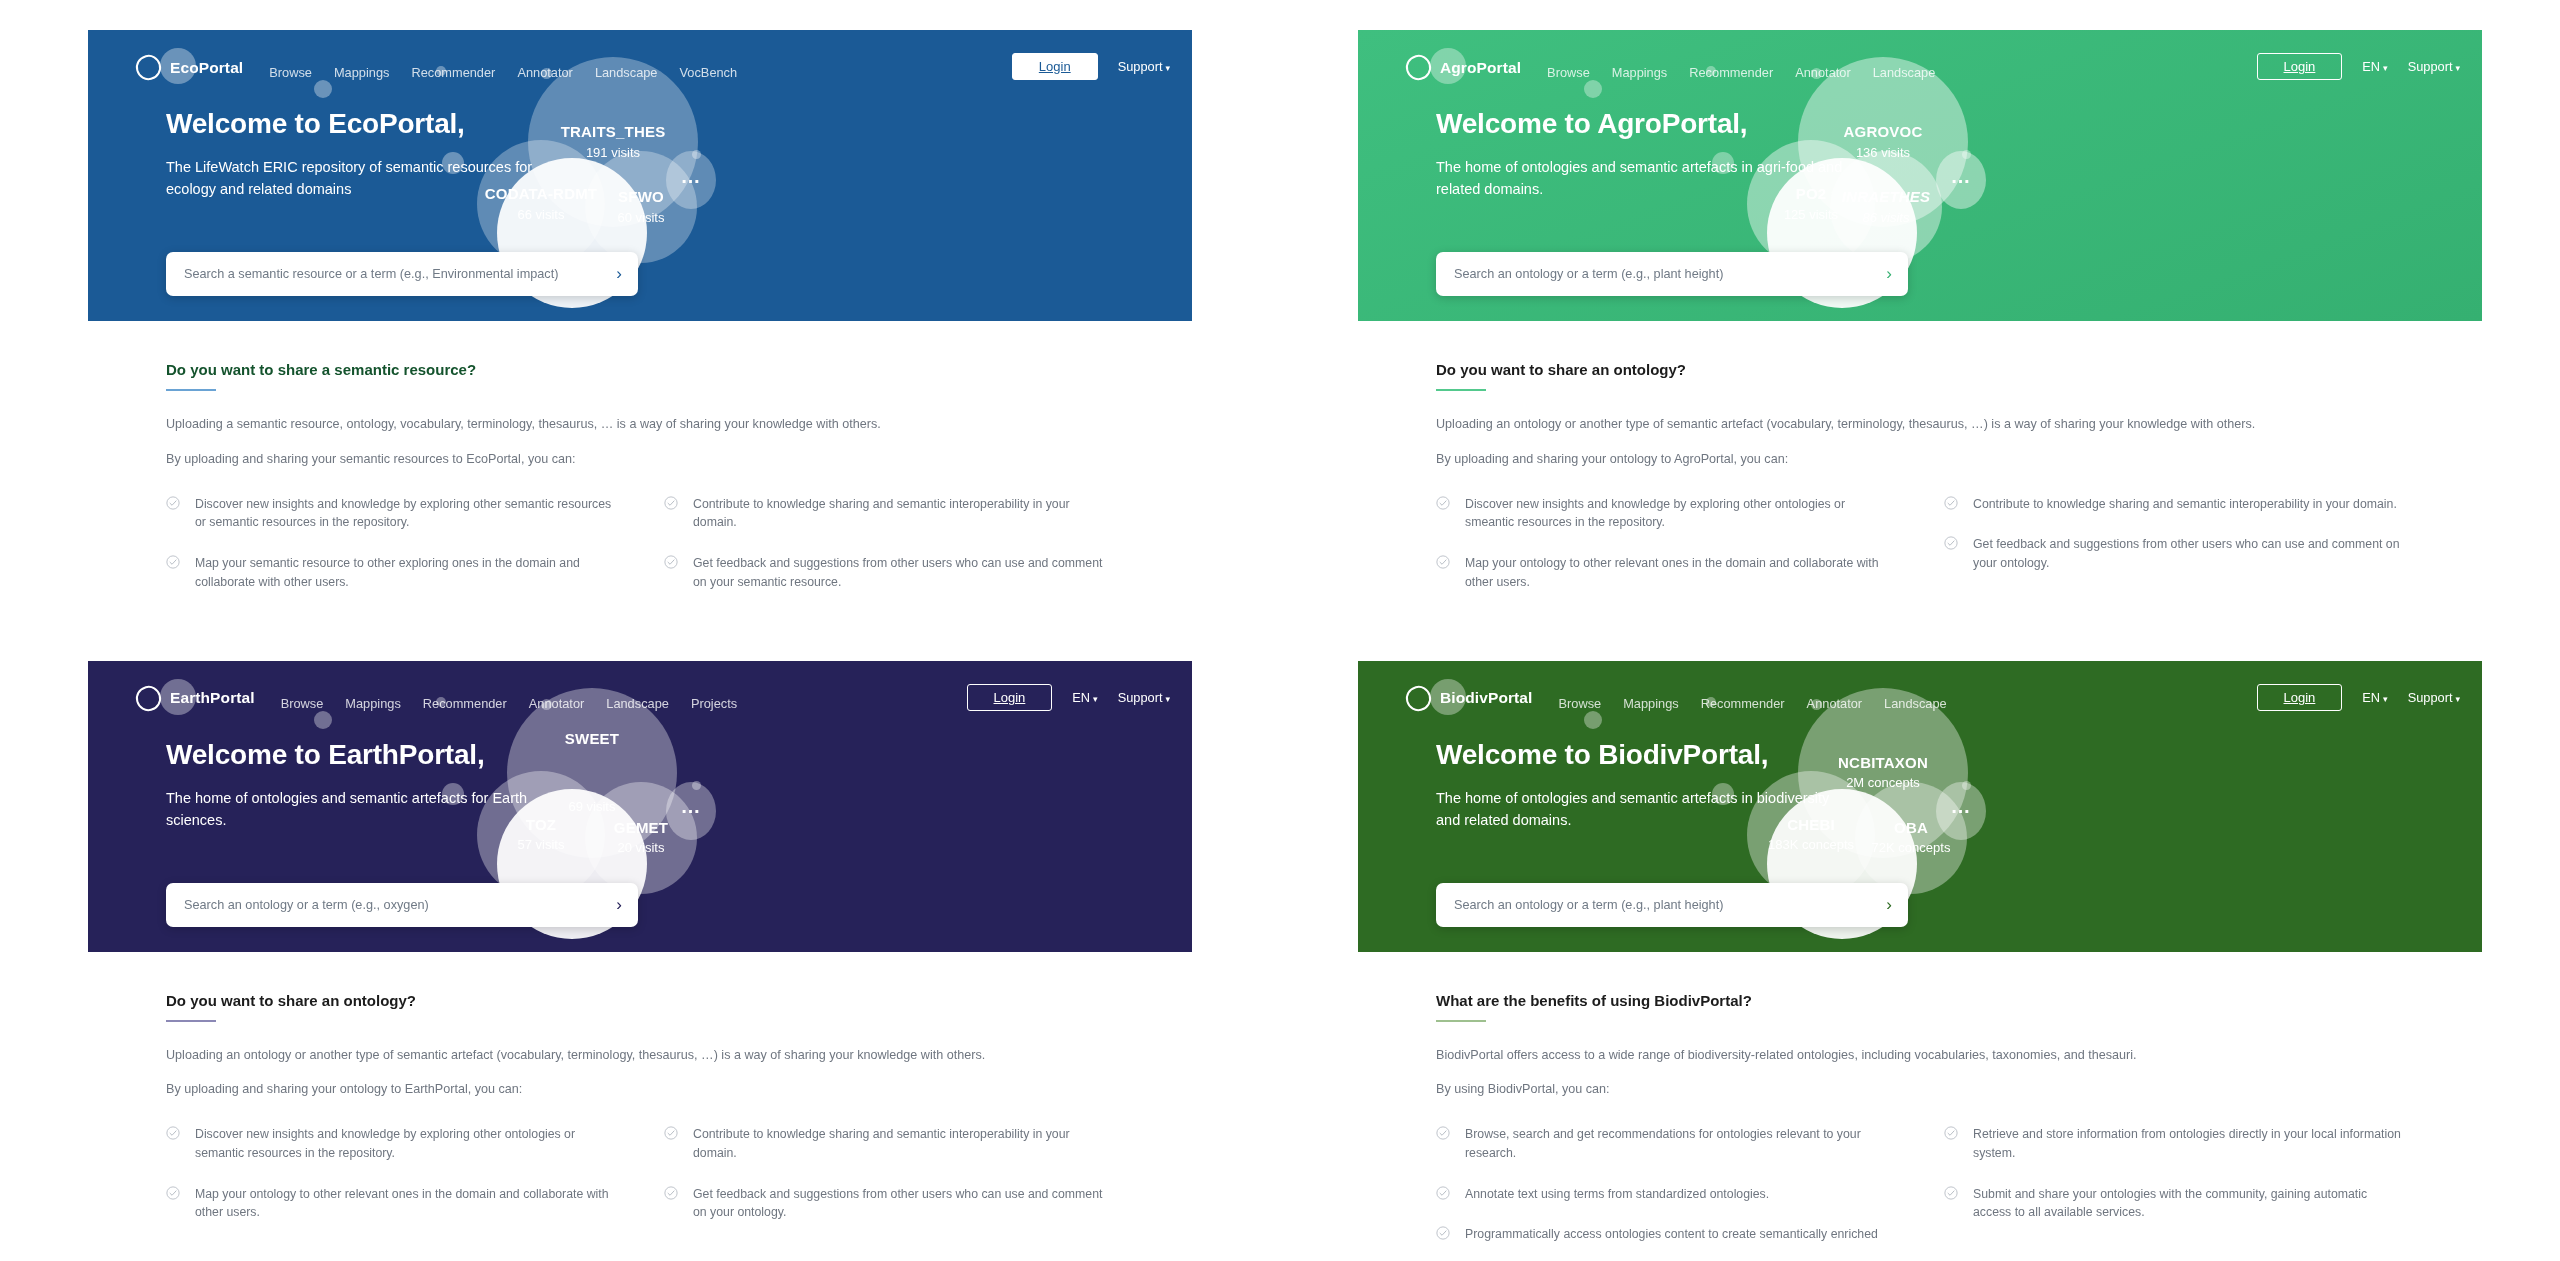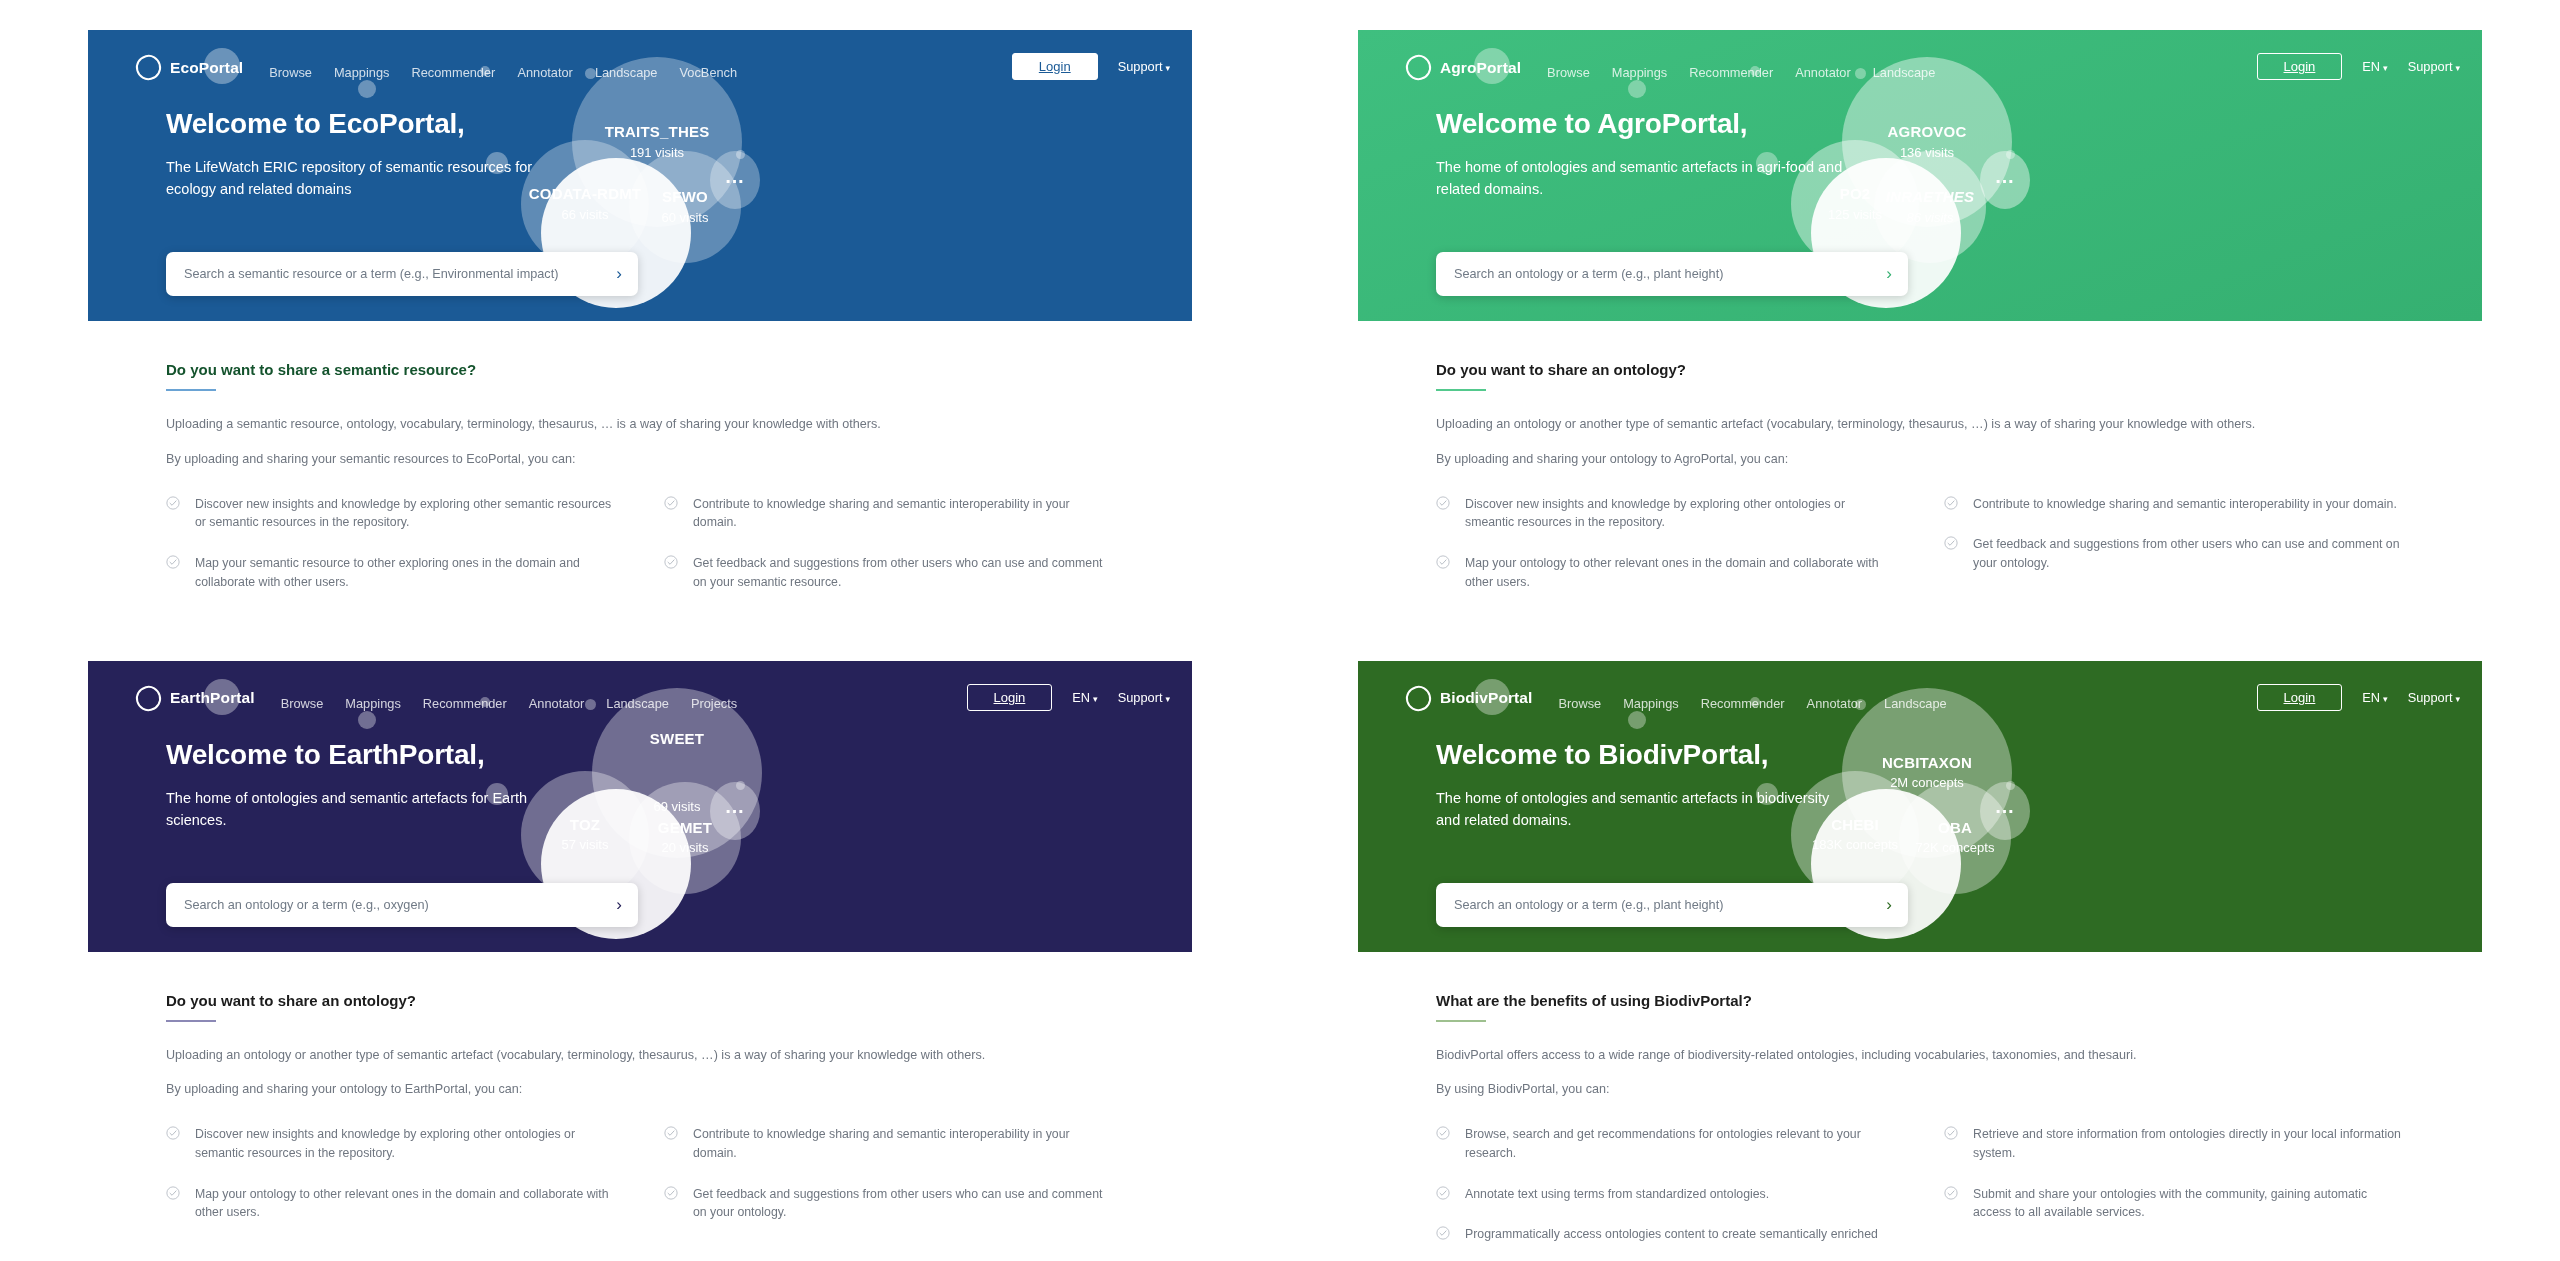--- a/index.html
+++ b/index.html
@@ -15,21 +15,21 @@
     position:absolute;left:88px;right:88px;top:30px;bottom:18px;
     background:#ffffff;overflow:hidden;
   }
   .q-tr .portal,.q-br .portal{left:78px;right:78px;}
 
   
   .hero{position:relative;height:291px;overflow:hidden;}
   .q-bl .hero,.q-br .hero{height:291px;}
 
   
-  .bubbles{position:absolute;inset:0;pointer-events:none;margin-left:44px;}
+  .bubbles{position:absolute;inset:0;pointer-events:none;}
   .bub{position:absolute;border-radius:50%;background:rgba(255,255,255,.28);}
   .bub.lbl{display:flex;flex-direction:column;align-items:center;justify-content:center;
     color:#fff;text-align:center;line-height:1.25;}
   .bub .bname{font-weight:bold;font-size:15px;letter-spacing:.2px;}
   .bub .bval{font-size:13px;font-weight:400;margin-top:3px;}
   .bub.dots{display:flex;align-items:center;justify-content:center;color:#fff;font-size:20px;
     letter-spacing:1px;font-weight:bold;padding-bottom:8px;}
   .bub.white{background:rgba(255,255,255,.92);}
   .bub.tiny{background:rgba(255,255,255,.35);}
 
@@ -336,21 +336,21 @@
       <div class="bubbles">
         <div class="bub tiny" style="left:72px;top:18px;width:36px;height:36px;"></div>
         <div class="bub tiny" style="left:226px;top:50px;width:18px;height:18px;"></div>
         <div class="bub tiny" style="left:348px;top:36px;width:10px;height:10px;"></div>
         <div class="bub tiny" style="left:354px;top:122px;width:22px;height:22px;"></div>
         <div class="bub tiny" style="left:604px;top:120px;width:9px;height:9px;"></div>
         <div class="bub tiny" style="left:453px;top:38px;width:11px;height:11px;"></div>
 
         <div class="bub white" style="left:409px;top:128px;width:150px;height:150px;"></div>
 
-        <div class="bub lbl b0" style="left: 460px; top: 27px; width: 170px; height: 170px; background: rgba(255, 255, 255, 0.34); gap: 48px;">
+        <div class="bub lbl b0" style="left: 419px; top: 27px; width: 170px; height: 170px; background: rgba(255, 255, 255, 0.34); gap: 48px;">
           <span class="bname">SWEET</span>
           <span class="bval">69 visits</span>
         </div>
         <div class="bub lbl b1" style="left: 389px; top: 110px; width: 128px; height: 128px; background: rgba(255, 255, 255, 0.34);">
           <span class="bname">TOZ</span>
           <span class="bval">57 visits</span>
         </div>
         <div class="bub lbl b2" style="left: 497px; top: 121px; width: 112px; height: 112px; background: rgba(255, 255, 255, 0.34);">
           <span class="bname">GEMET</span>
           <span class="bval">20 visits</span>

